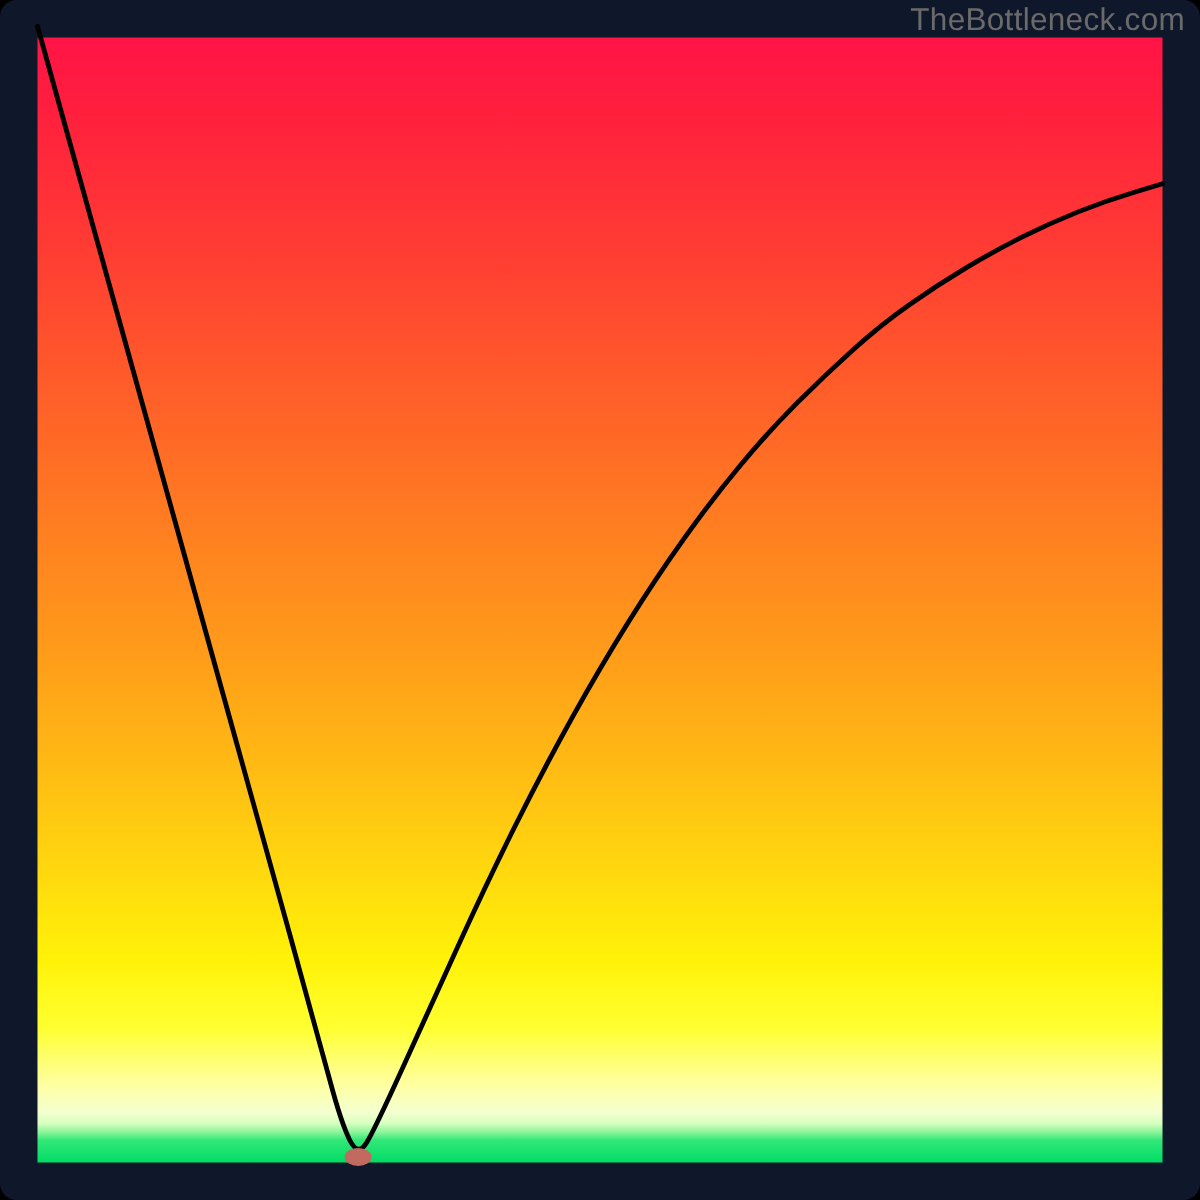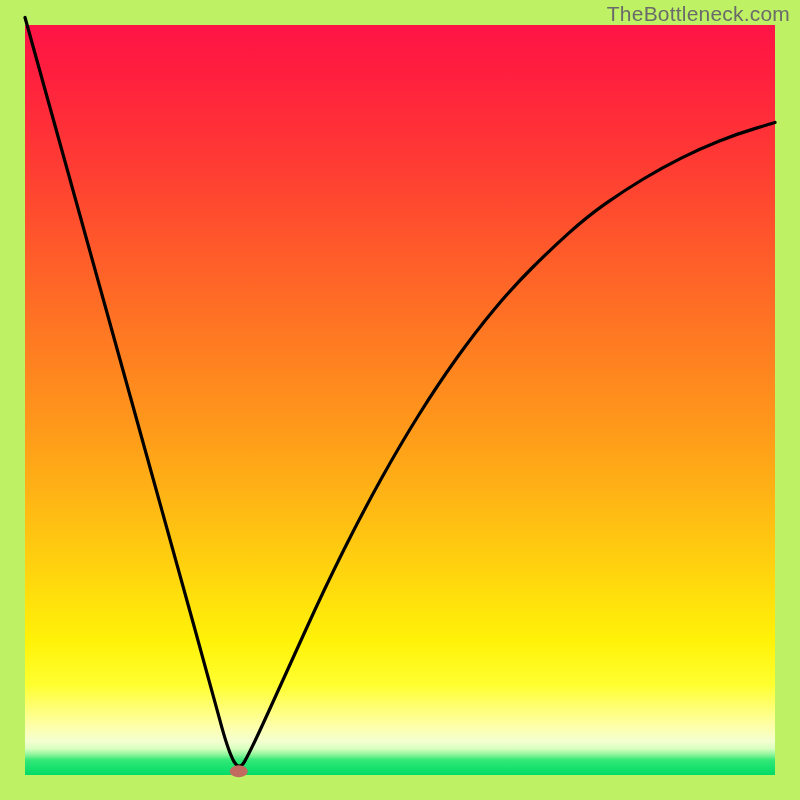--- a/index.html
+++ b/index.html
@@ -8,21 +8,22 @@
     width: 800px;
     height: 800px;
     background: #000;
     font-family: Arial, Helvetica, sans-serif;
     overflow: hidden;
   }
   .frame {
     position: relative;
     width: 800px;
     height: 800px;
-    background: #bef264;
+    background: #0f172a;
+    border-radius: 11px;
   }
   .plot {
     position: absolute;
     left: 25px;
     top: 25px;
     width: 750px;
     height: 750px;
     
     background: linear-gradient(
       to bottom,

